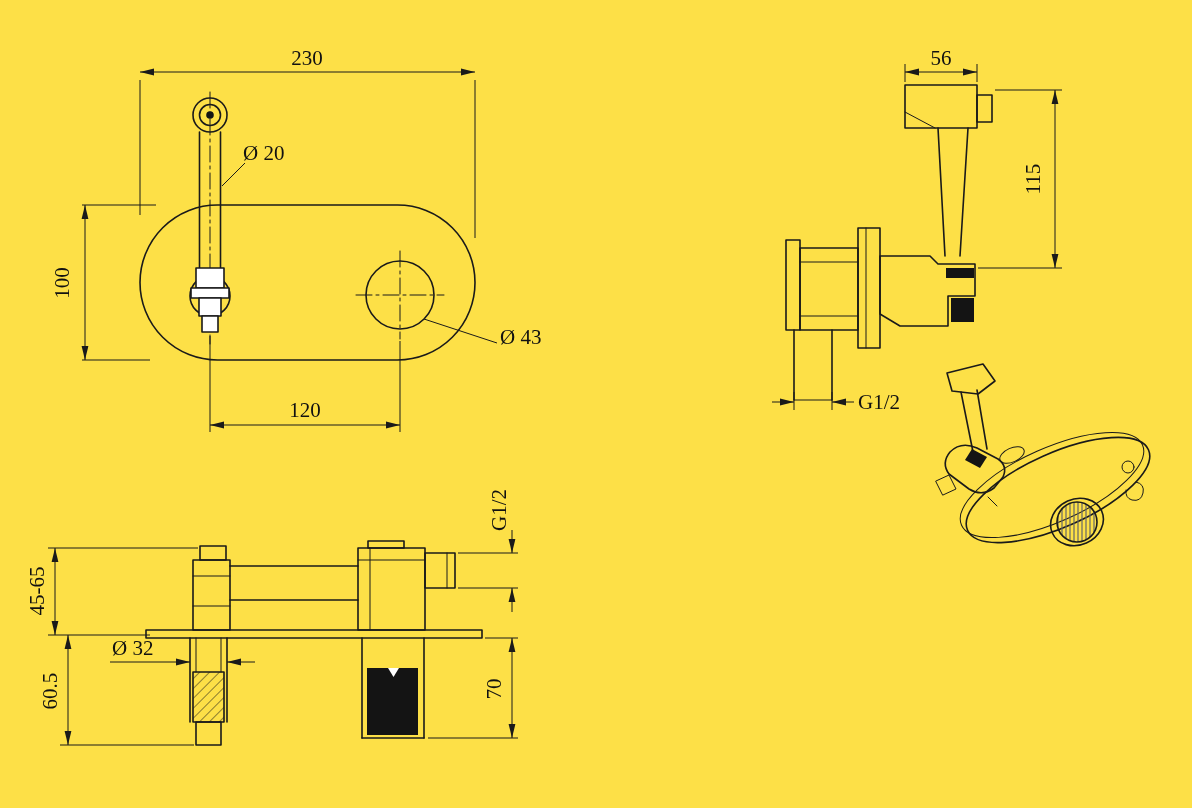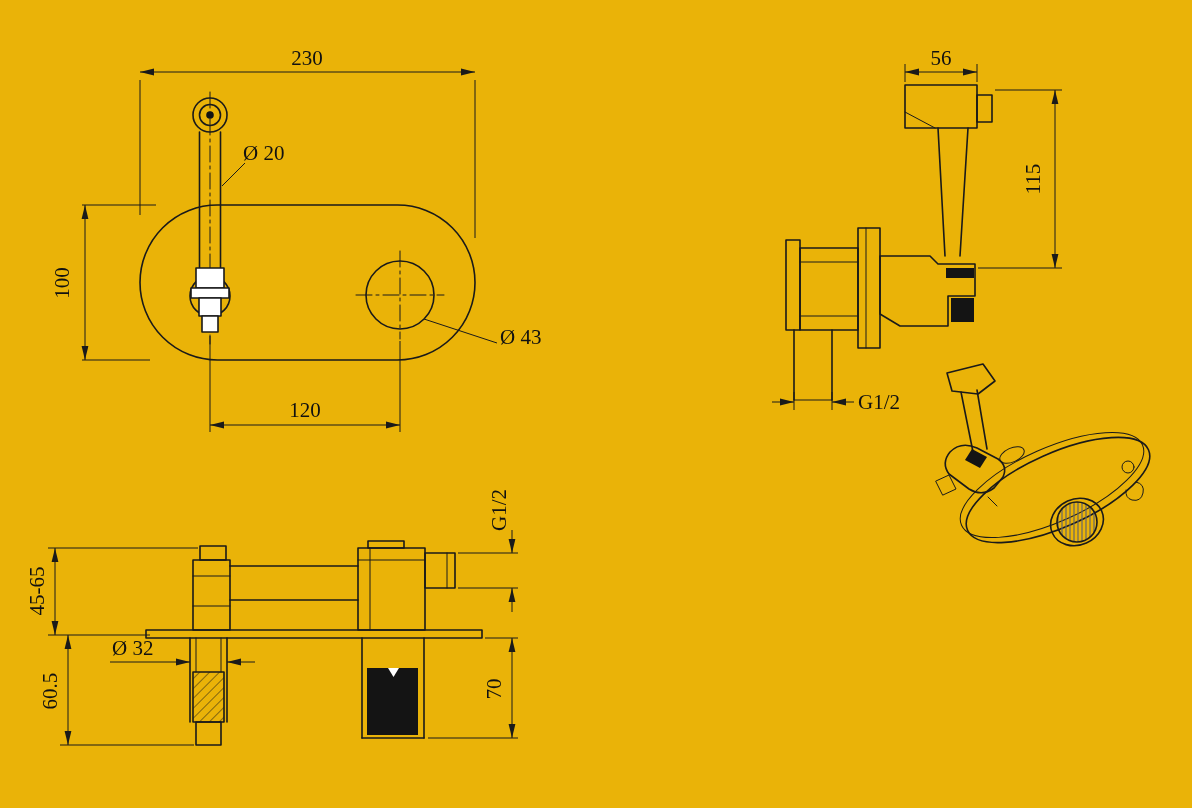--- a/index.html
+++ b/index.html
@@ -1,16 +1,16 @@
 <!DOCTYPE html>
 <html><head>
 <meta charset="utf-8">
 <style>
   html,body{margin:0;padding:0;background:#ffffff;}
-  .stage{position:relative;width:1192px;height:808px;background:#eab308;overflow:hidden;}
+  .stage{position:relative;width:1192px;height:808px;background:#fde047;overflow:hidden;}
   svg{display:block;}
   .obj{stroke:#1a1a1a;stroke-width:1.6;fill:none;stroke-linecap:round;stroke-linejoin:round;}
   .objf{fill:#ffffff;}
   .thin{stroke-width:1;}
   .solid{fill:#141414;stroke:none;}
   .center{stroke-dasharray:16 4 3 4;stroke-width:1;}
   .dim{stroke:#1a1a1a;stroke-width:1;fill:none;}
   .dimtext{font-family:"Liberation Serif","DejaVu Serif",serif;font-size:21px;fill:#111111;stroke:none;}
 </style>
 </head>

